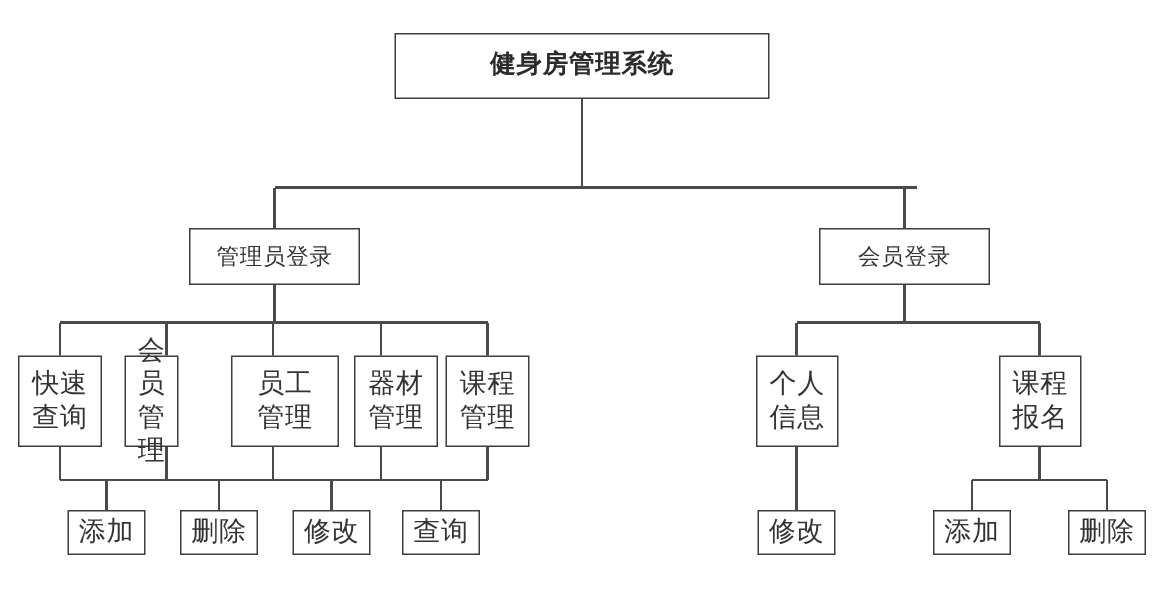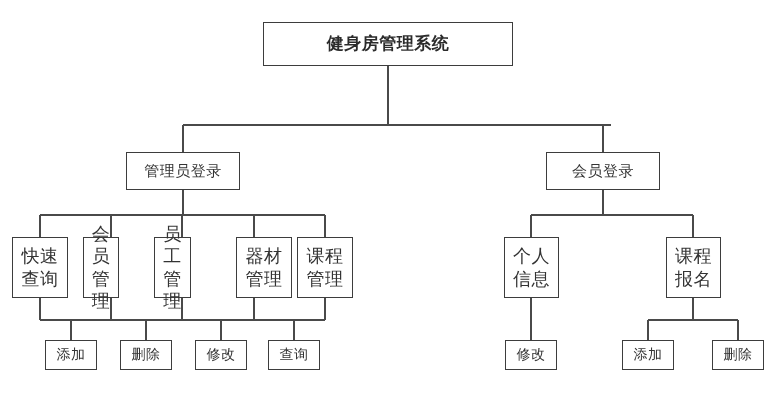--- a/index.html
+++ b/index.html
@@ -49,21 +49,21 @@
     color: #2b2b2b;
   }
   .lvl-2 {
     font-size: 15px;
     letter-spacing: 1px;
   }
   .lvl-3 {
     font-size: 18px;
   }
   .lvl-4 {
-    font-size: 14px;
+    font-size: 18px;
   }
 </style>
 </head>
 <body>
 
 <div id="diagram-root">
 
   <svg id="diagram-svg" viewBox="0 0 783 407" xmlns="http://www.w3.org/2000/svg">
     <g fill="none" stroke="#4a4a4a" stroke-width="1.4" shape-rendering="crispEdges">
 
@@ -121,21 +121,21 @@
   <div class="node-box lvl-3" style="left:12px; top:237px; width:56px; height:61px;">
     <span class="node-label">快速
 查询</span>
   </div>
 
   <div class="node-box lvl-3" style="left:83px; top:237px; width:36px; height:61px;">
     <span class="node-label">会员
 管理</span>
   </div>
 
-  <div class="node-box lvl-3" style="left:154px; top:237px; width:37px; height:61px;">
+  <div class="node-box lvl-3" style="left:154px; top:237px; width:72px; height:61px;">
     <span class="node-label">员工
 管理</span>
   </div>
 
   <div class="node-box lvl-3" style="left:236px; top:237px; width:56px; height:61px;">
     <span class="node-label">器材
 管理</span>
   </div>
 
   <div class="node-box lvl-3" style="left:297px; top:237px; width:56px; height:61px;">

